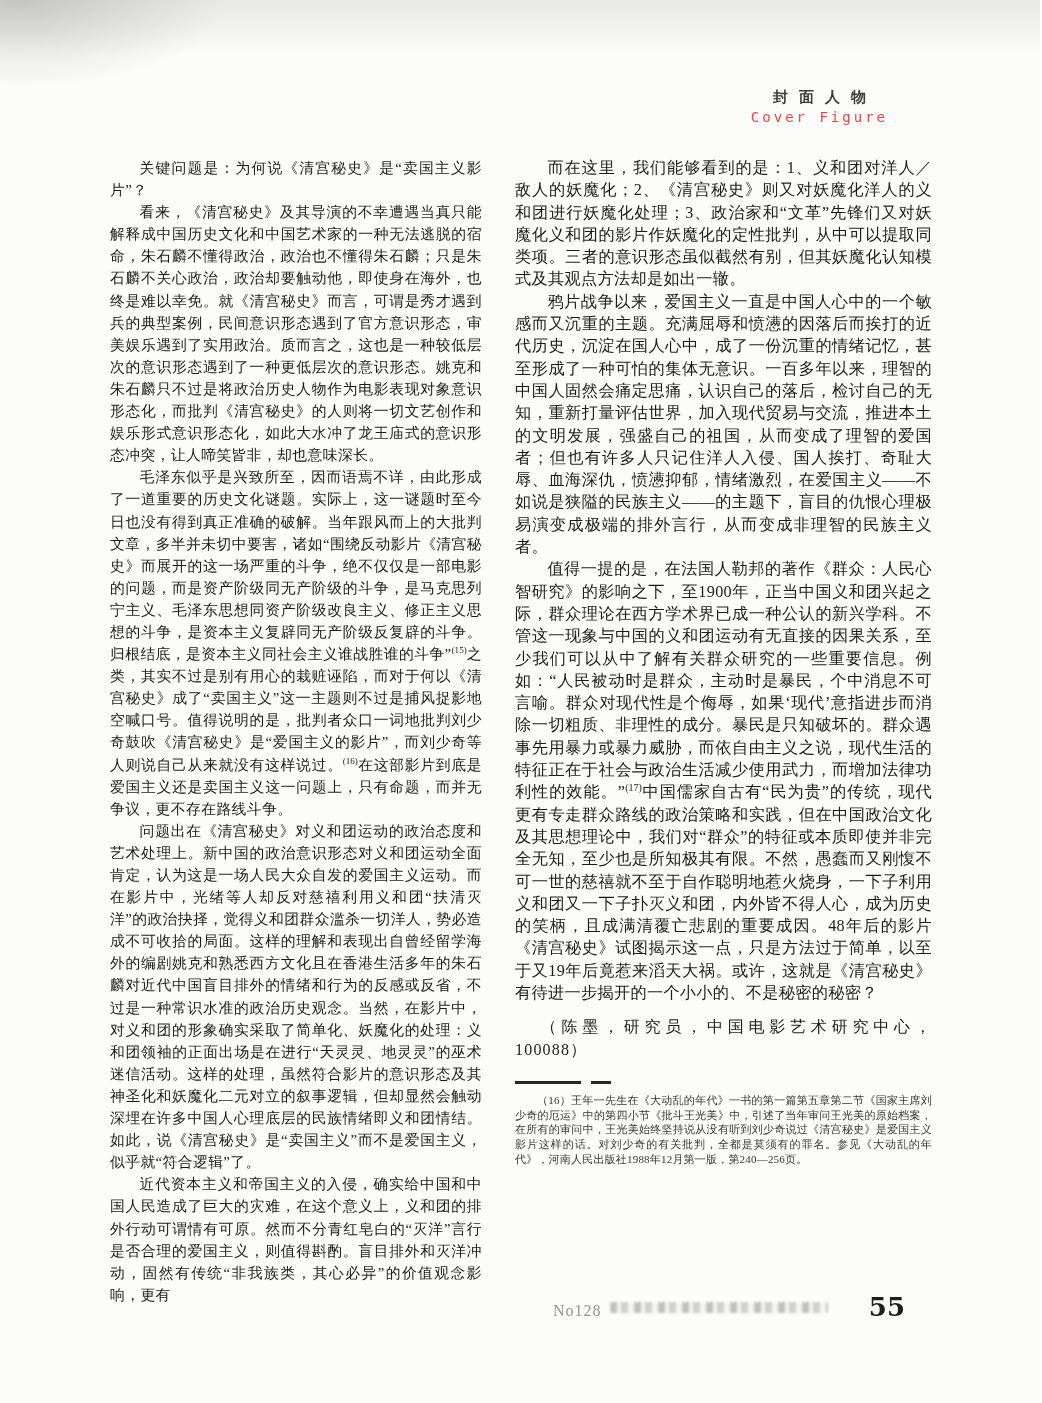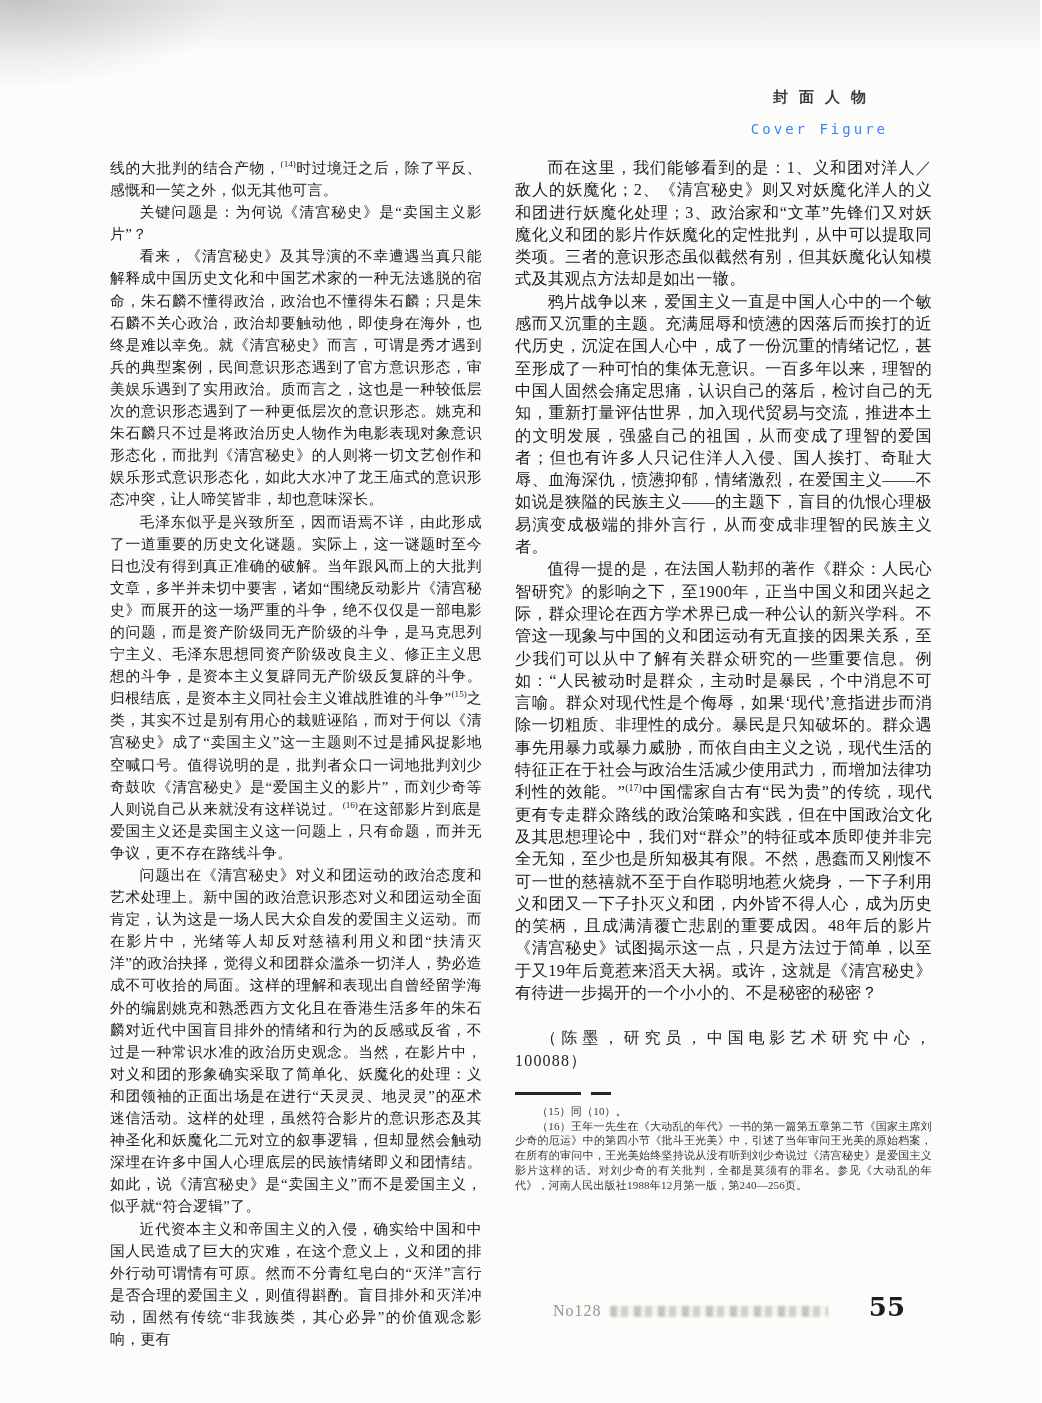--- a/index.html
+++ b/index.html
@@ -24,49 +24,49 @@
   }
   .header{
     position:absolute;top:88px;right:152px;text-align:center;
   }
   .header-cn{
     font-size:15px;font-weight:bold;letter-spacing:11px;color:#3c3c3a;
     padding-left:11px; 
     white-space:nowrap;
   }
   .header-en{
-    margin-top:14px;
+    margin-top:2px;
     font-family:"DejaVu Sans Mono","Liberation Mono",monospace;
-    font-size:14px;letter-spacing:3px;color:#3b82f6;white-space:nowrap;
+    font-size:14px;letter-spacing:3px;color:#ef4444;white-space:nowrap;
   }
   .columns{
     position:absolute;top:157px;left:110px;
     display:flex;gap:33px;align-items:flex-start;
   }
   .col{text-align:justify;}
   .col-left{width:372px;font-size:14.8px;line-height:22.1px;letter-spacing:0.4px;}
   .col-right{width:417px;font-size:16.2px;line-height:22.3px;letter-spacing:0.3px;}
   .para{margin:0;}
   .para.indent{text-indent:2em;}
   sup{font-size:0.62em;line-height:0;letter-spacing:0;}
   .byline{
-    margin-top:23px;text-indent:1.6em;letter-spacing:1.2px;font-size:16px;
+    margin-top:12px;text-indent:1.6em;letter-spacing:1.2px;font-size:16px;
   }
   .fn-rule{
     margin-top:20px;margin-bottom:9px;
     width:96px;height:3px;
     background:linear-gradient(90deg,#262624 0 66px,rgba(0,0,0,0) 66px 76px,#262624 76px 96px);
   }
   .footnotes{font-size:11px;line-height:14.8px;color:#343432;letter-spacing:0.2px;}
   .footnotes .para.indent{text-indent:2em;}
   .footer{
     position:absolute;top:1292px;left:553px;width:352px;
     display:flex;align-items:baseline;justify-content:space-between;
   }
-  .footer-left{display:flex;align-items:center;gap:8px;}
+  .footer-left{display:flex;align-items:flex-start;gap:8px;}
   .journal-no{
     font-size:16px;color:#96968f;letter-spacing:1px;
     filter:blur(0.5px);
     font-family:"Liberation Serif","DejaVu Serif",serif;
   }
   .journal-faded{
     width:218px;height:11px;border-radius:2px;
     background:repeating-linear-gradient(90deg,
       rgba(110,110,105,0.40) 0 7px,
       rgba(170,170,160,0.12) 7px 11px,
@@ -84,41 +84,39 @@
 
 <div class="page">
 
   <div class="header">
     <div class="header-cn">封面人物</div>
     <div class="header-en">Cover Figure</div>
   </div>
 
   <div class="columns">
     <div class="col col-left">
-        <p class="para">线的大批判的结合产物，<sup>(14)</sup>时过境迁之后，除了平反、感慨和一笑之外，似无其他可言。</p>
         <p class="para indent">关键问题是：为何说《清宫秘史》是“卖国主义影片”？</p>
         <p class="para indent">看来，《清宫秘史》及其导演的不幸遭遇当真只能解释成中国历史文化和中国艺术家的一种无法逃脱的宿命，朱石麟不懂得政治，政治也不懂得朱石麟；只是朱石麟不关心政治，政治却要触动他，即使身在海外，也终是难以幸免。就《清宫秘史》而言，可谓是秀才遇到兵的典型案例，民间意识形态遇到了官方意识形态，审美娱乐遇到了实用政治。质而言之，这也是一种较低层次的意识形态遇到了一种更低层次的意识形态。姚克和朱石麟只不过是将政治历史人物作为电影表现对象意识形态化，而批判《清宫秘史》的人则将一切文艺创作和娱乐形式意识形态化，如此大水冲了龙王庙式的意识形态冲突，让人啼笑皆非，却也意味深长。</p>
         <p class="para indent">毛泽东似乎是兴致所至，因而语焉不详，由此形成了一道重要的历史文化谜题。实际上，这一谜题时至今日也没有得到真正准确的破解。当年跟风而上的大批判文章，多半并未切中要害，诸如“围绕反动影片《清宫秘史》而展开的这一场严重的斗争，绝不仅仅是一部电影的问题，而是资产阶级同无产阶级的斗争，是马克思列宁主义、毛泽东思想同资产阶级改良主义、修正主义思想的斗争，是资本主义复辟同无产阶级反复辟的斗争。归根结底，是资本主义同社会主义谁战胜谁的斗争”<sup>(15)</sup>之类，其实不过是别有用心的栽赃诬陷，而对于何以《清宫秘史》成了“卖国主义”这一主题则不过是捕风捉影地空喊口号。值得说明的是，批判者众口一词地批判刘少奇鼓吹《清宫秘史》是“爱国主义的影片”，而刘少奇等人则说自己从来就没有这样说过。<sup>(16)</sup>在这部影片到底是爱国主义还是卖国主义这一问题上，只有命题，而并无争议，更不存在路线斗争。</p>
         <p class="para indent">问题出在《清宫秘史》对义和团运动的政治态度和艺术处理上。新中国的政治意识形态对义和团运动全面肯定，认为这是一场人民大众自发的爱国主义运动。而在影片中，光绪等人却反对慈禧利用义和团“扶清灭洋”的政治抉择，觉得义和团群众滥杀一切洋人，势必造成不可收拾的局面。这样的理解和表现出自曾经留学海外的编剧姚克和熟悉西方文化且在香港生活多年的朱石麟对近代中国盲目排外的情绪和行为的反感或反省，不过是一种常识水准的政治历史观念。当然，在影片中，对义和团的形象确实采取了简单化、妖魔化的处理：义和团领袖的正面出场是在进行“天灵灵、地灵灵”的巫术迷信活动。这样的处理，虽然符合影片的意识形态及其神圣化和妖魔化二元对立的叙事逻辑，但却显然会触动深埋在许多中国人心理底层的民族情绪即义和团情结。如此，说《清宫秘史》是“卖国主义”而不是爱国主义，似乎就“符合逻辑”了。</p>
         <p class="para indent">近代资本主义和帝国主义的入侵，确实给中国和中国人民造成了巨大的灾难，在这个意义上，义和团的排外行动可谓情有可原。然而不分青红皂白的“灭洋”言行是否合理的爱国主义，则值得斟酌。盲目排外和灭洋冲动，固然有传统“非我族类，其心必异”的价值观念影响，更有</p>
       </div>
 
     <div class="col col-right">
       <div>
           <p class="para indent">而在这里，我们能够看到的是：1、义和团对洋人／敌人的妖魔化；2、《清宫秘史》则又对妖魔化洋人的义和团进行妖魔化处理；3、政治家和“文革”先锋们又对妖魔化义和团的影片作妖魔化的定性批判，从中可以提取同类项。三者的意识形态虽似截然有别，但其妖魔化认知模式及其观点方法却是如出一辙。</p>
           <p class="para indent">鸦片战争以来，爱国主义一直是中国人心中的一个敏感而又沉重的主题。充满屈辱和愤懑的因落后而挨打的近代历史，沉淀在国人心中，成了一份沉重的情绪记忆，甚至形成了一种可怕的集体无意识。一百多年以来，理智的中国人固然会痛定思痛，认识自己的落后，检讨自己的无知，重新打量评估世界，加入现代贸易与交流，推进本土的文明发展，强盛自己的祖国，从而变成了理智的爱国者；但也有许多人只记住洋人入侵、国人挨打、奇耻大辱、血海深仇，愤懑抑郁，情绪激烈，在爱国主义——不如说是狭隘的民族主义——的主题下，盲目的仇恨心理极易演变成极端的排外言行，从而变成非理智的民族主义者。</p>
           <p class="para indent">值得一提的是，在法国人勒邦的著作《群众：人民心智研究》的影响之下，至1900年，正当中国义和团兴起之际，群众理论在西方学术界已成一种公认的新兴学科。不管这一现象与中国的义和团运动有无直接的因果关系，至少我们可以从中了解有关群众研究的一些重要信息。例如：“人民被动时是群众，主动时是暴民，个中消息不可言喻。群众对现代性是个侮辱，如果‘现代’意指进步而消除一切粗质、非理性的成分。暴民是只知破坏的。群众遇事先用暴力或暴力威胁，而依自由主义之说，现代生活的特征正在于社会与政治生活减少使用武力，而增加法律功利性的效能。”<sup>(17)</sup>中国儒家自古有“民为贵”的传统，现代更有专走群众路线的政治策略和实践，但在中国政治文化及其思想理论中，我们对“群众”的特征或本质即使并非完全无知，至少也是所知极其有限。不然，愚蠢而又刚愎不可一世的慈禧就不至于自作聪明地惹火烧身，一下子利用义和团又一下子扑灭义和团，内外皆不得人心，成为历史的笑柄，且成满清覆亡悲剧的重要成因。48年后的影片《清宫秘史》试图揭示这一点，只是方法过于简单，以至于又19年后竟惹来滔天大祸。或许，这就是《清宫秘史》有待进一步揭开的一个小小的、不是秘密的秘密？</p>
         </div>
 
       <p class="para byline">（陈墨，研究员，中国电影艺术研究中心，100088）</p>
 
       <div class="fn-rule"></div>
 
       <div class="footnotes">
-          <p class="para indent">（15）同（10）。</p>
           <p class="para indent">（16）王年一先生在《大动乱的年代》一书的第一篇第五章第二节《国家主席刘少奇的厄运》中的第四小节《批斗王光美》中，引述了当年审问王光美的原始档案，在所有的审问中，王光美始终坚持说从没有听到刘少奇说过《清宫秘史》是爱国主义影片这样的话。对刘少奇的有关批判，全都是莫须有的罪名。参见《大动乱的年代》，河南人民出版社1988年12月第一版，第240—256页。</p>
         </div>
     </div>
   </div>
 
   <div class="footer">
     <div class="footer-left">
       <span class="journal-no">No128</span>
       <span class="journal-faded"></span>
     </div>

